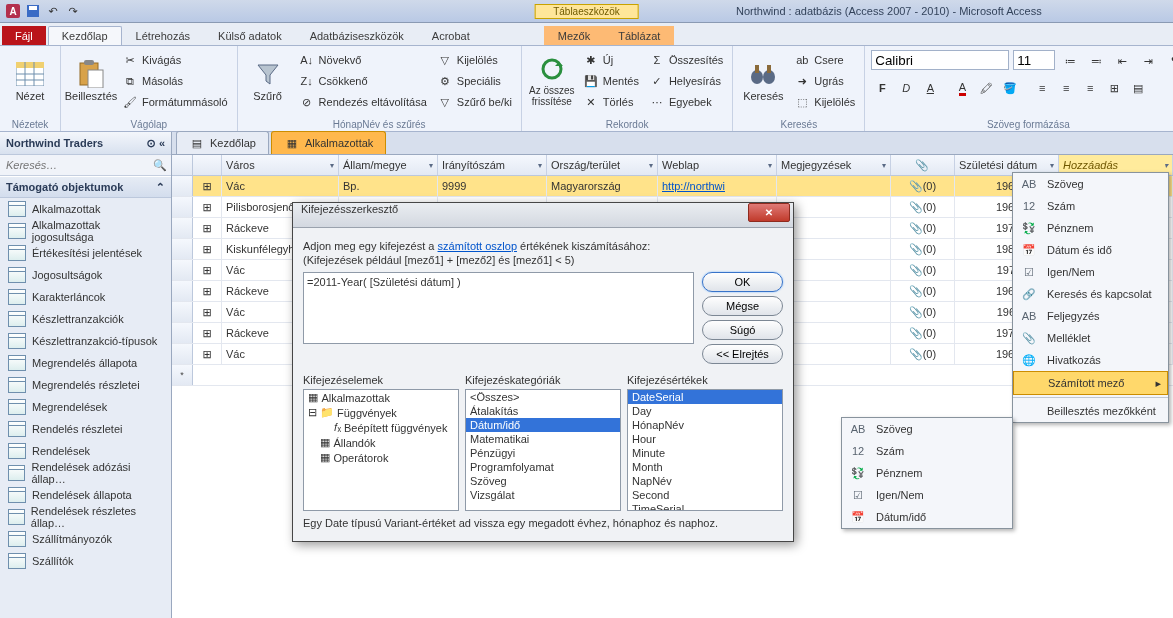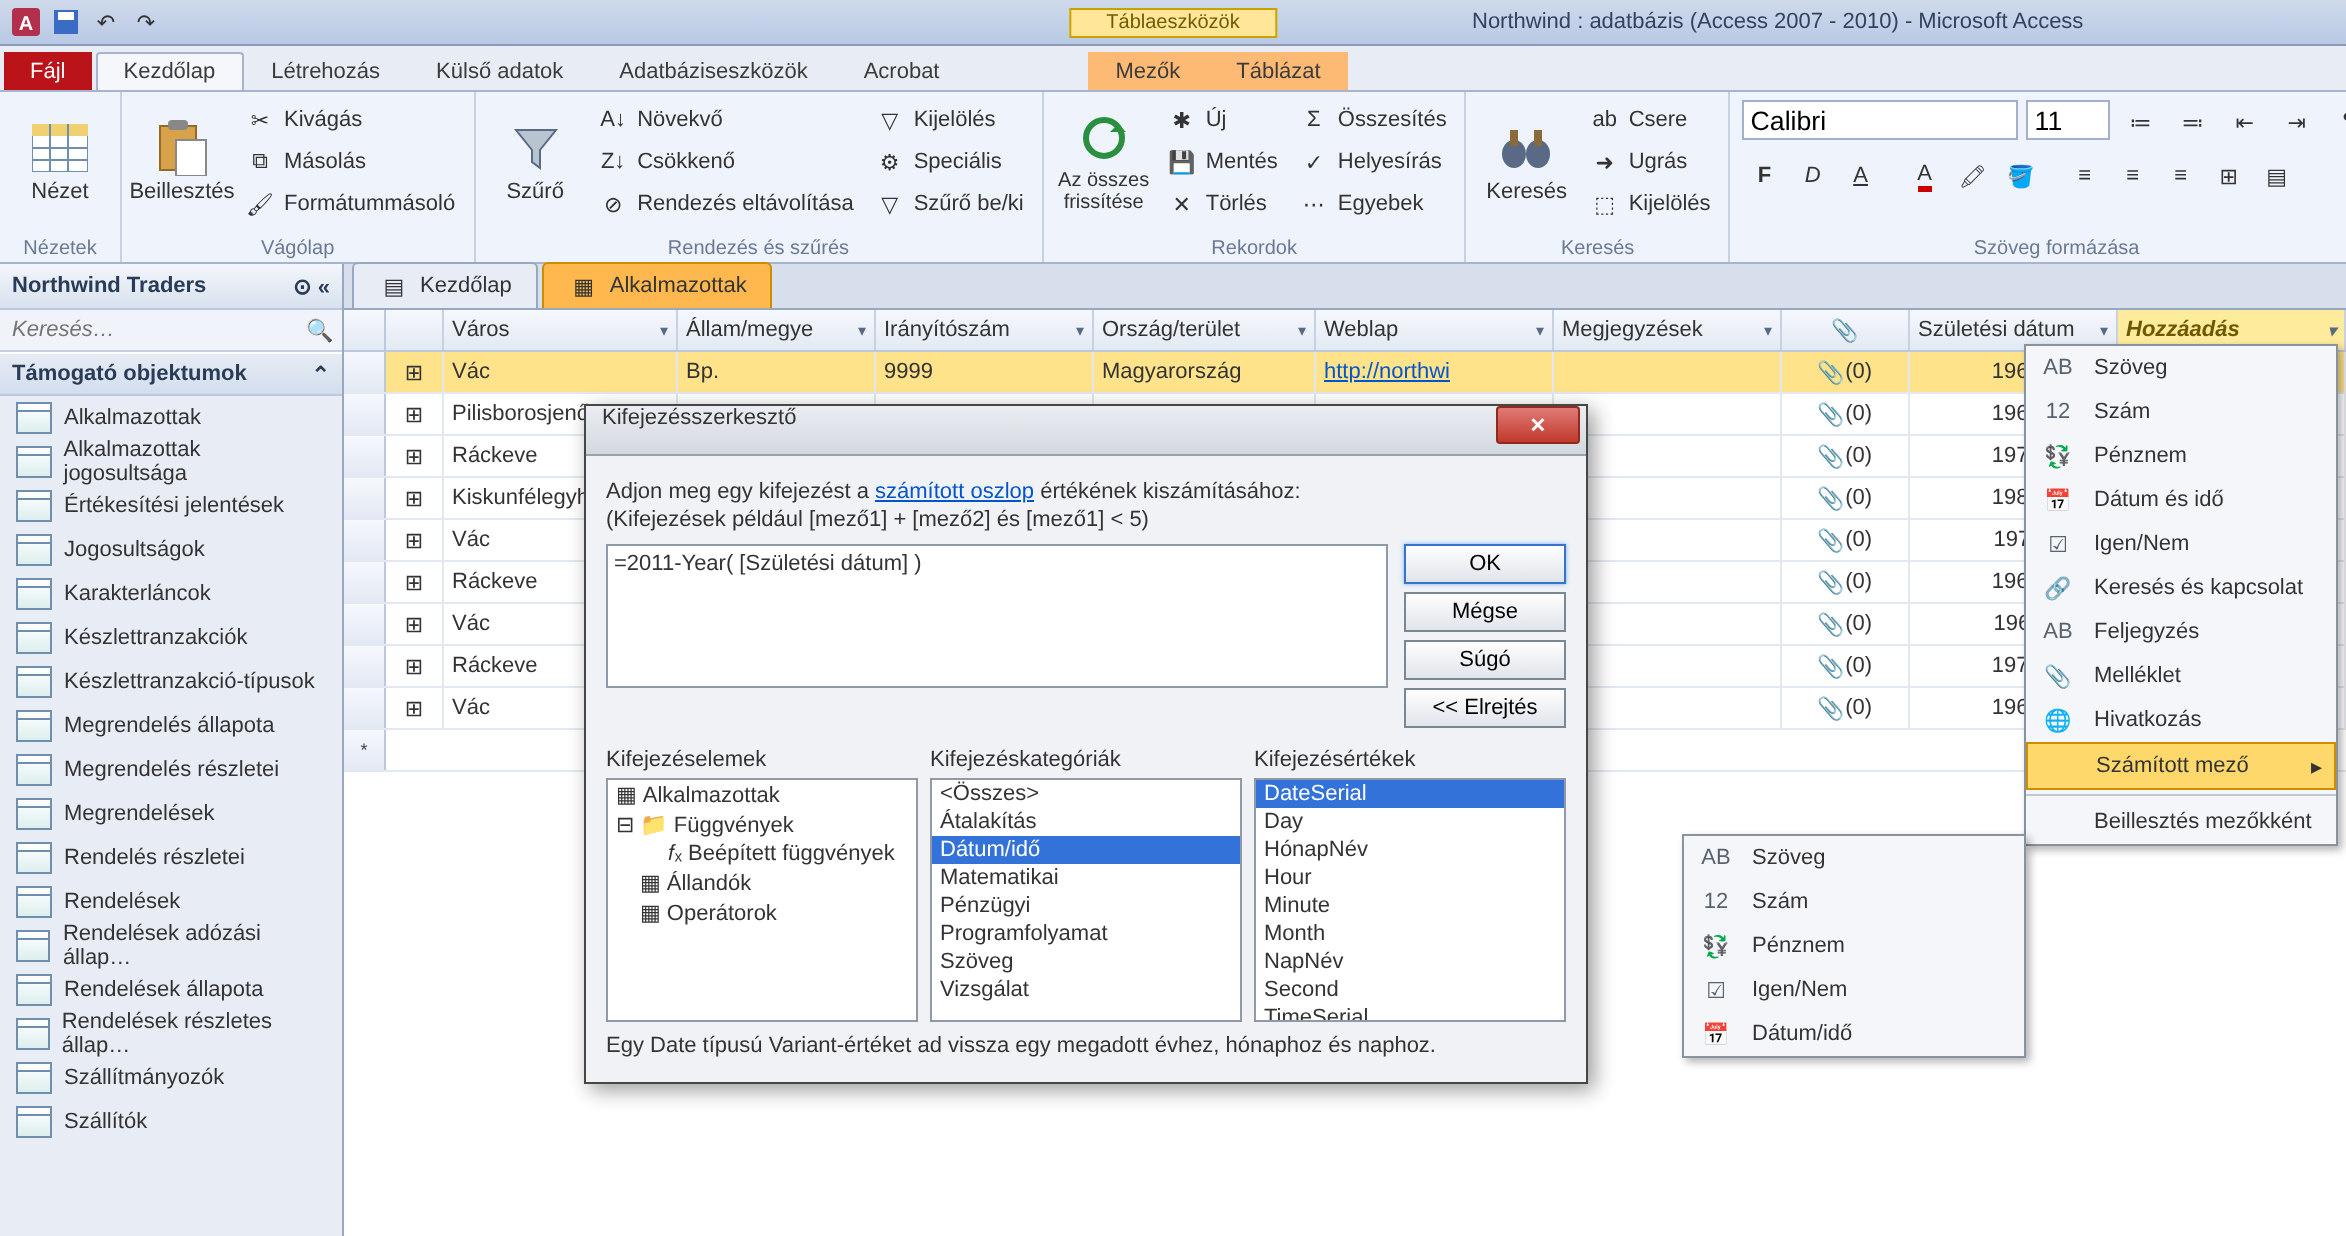--- a/index.html
+++ b/index.html
@@ -43,37 +43,37 @@
 .doc-tab.active{background:#ffb84d;border-color:#cc8d00}
 .grid-head,.grid-row{display:flex;height:20px;align-items:center}
 .grid-head{background:linear-gradient(#f5f8fd,#e3e9f3);border-bottom:1px solid #bcc8dc}
 .gh{border-right:1px solid #c7d1e4;padding:0 4px;display:flex;align-items:center;justify-content:space-between;height:100%;white-space:nowrap;overflow:hidden}
 .gh .dd{color:#5a6a85;font-size:8px}
 .grid-body{overflow:auto;background:#fff;position:relative}
 .grid-row{border-bottom:1px solid #e3e7ef}
 .grid-row.sel{background:#ffe38a}
 .rowhdr{width:20px;height:100%;background:linear-gradient(#f5f8fd,#e3e9f3);border-right:1px solid #bcc8dc;display:flex;align-items:center;justify-content:center;font-size:9px;color:#444}
 .cell{border-right:1px solid #e3e7ef;padding:0 4px;height:100%;display:flex;align-items:center;overflow:hidden;white-space:nowrap}
-.add-col{background:#ffeb9c;font-style:italic;font-weight:bold;color:#6f5700}
+.add-col{background:#ffeb9c;font-style:italic;font-weight:normal;color:#6f5700}
 .link{color:#0054cc;text-decoration:underline}
 .add-menu{position:absolute;top:40px;right:4px;width:155px;background:#f4f6fa;border:1px solid #88939d;box-shadow:2px 2px 4px rgba(0,0,0,.3);z-index:5}
 .menu-item{height:22px;display:flex;align-items:center;gap:8px;padding:0 6px}
 .menu-item .mi-ico{width:20px;text-align:center;color:#58636f}
 .menu-sep{height:1px;background:#c1c7d1;margin:2px 0}
 .submenu{position:absolute;top:285px;right:160px;width:170px;background:#f4f6fa;border:1px solid #88939d;box-shadow:2px 2px 4px rgba(0,0,0,.3);z-index:6}
 .dialog{position:absolute;top:70px;left:120px;width:500px;background:#f0f2f5;border:1px solid #464646;box-shadow:3px 3px 10px rgba(0,0,0,.4);z-index:10}
 .dlg-title{height:24px;background:linear-gradient(#eaedf1,#d3d8e0);display:flex;align-items:flex-start;justify-content:space-between;padding:0 3px 0 8px;font-size:11px;border-bottom:1px solid #9aa2ad}
 .dlg-close{width:40px;height:17px;background:linear-gradient(#e07a76,#c03a2b);border:1px solid #8e2a1e;border-radius:2px;color:#fff;display:flex;align-items:center;justify-content:center;font-weight:bold;font-size:10px}
 .dlg-body{padding:12px 10px}
 .dlg-hint{font-size:11px;margin-bottom:2px}
 .dlg-hint2{font-size:11px;margin-bottom:6px}
 .expr-row{display:flex;gap:8px}
 .expr-box{width:388px;height:64px;border:1px solid #8f9aa8;background:#fff;padding:3px;font-size:11px}
 .dlg-btns{display:flex;flex-direction:column;gap:4px;width:82px}
-.dlg-btn{height:20px;border:1px solid #7c8794;background:linear-gradient(#fefefe,#e0e4ea);border-radius:0;font-size:11px}
+.dlg-btn{height:20px;border:1px solid #7c8794;background:linear-gradient(#fefefe,#e0e4ea);border-radius:10px;font-size:11px}
 .dlg-btn.def{border:1px solid #3773c9;box-shadow:0 0 2px #6cb0ff}
 .panes{display:flex;gap:6px;margin-top:10px}
 .pane-lbl{font-size:11px;margin-bottom:3px}
 .pane{flex:1}
 .pane-box{height:120px;border:1px solid #8f9aa8;background:#fff;overflow:auto;font-size:11px}
 .tree-item{padding:1px 2px 1px 4px;display:flex;align-items:center;gap:3px;white-space:nowrap}
 .tree-item.l1{padding-left:16px}
 .tree-item.l2{padding-left:30px}
 .list-item{padding:1px 4px}
 .list-item.sel{background:#3373d9;color:#fff}
@@ -199,21 +199,21 @@
     <div class="smallrow">
             <span class="smico">⚙</span>
             <span>Speciális</span>
           </div>
     <div class="smallrow">
             <span class="smico">▽</span>
             <span>Szűrő be/ki</span>
           </div>
    </div>
   </div>
-  <div class="group-label">Rendezés és szűrés</div>
+  <div class="group-label">HónapNév és szűrés</div>
  </div>
  <div class="group">
   <div class="group-body">
    <div class="bigbtn">
     <div class="bigicon">
             <svg width="26" height="26">
               <circle cx="13" cy="13" r="9" fill="none" stroke="#2a8f3e" stroke-width="3"></circle>
               <path d="M20 6 L24 10 L16 10 Z" fill="#2a8f3e"></path>
             </svg>
           </div>

